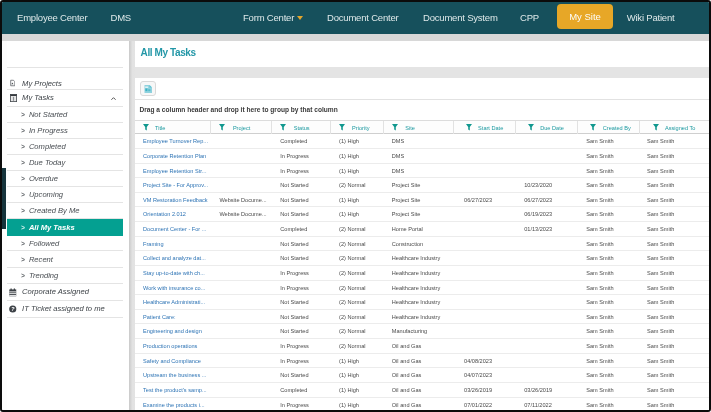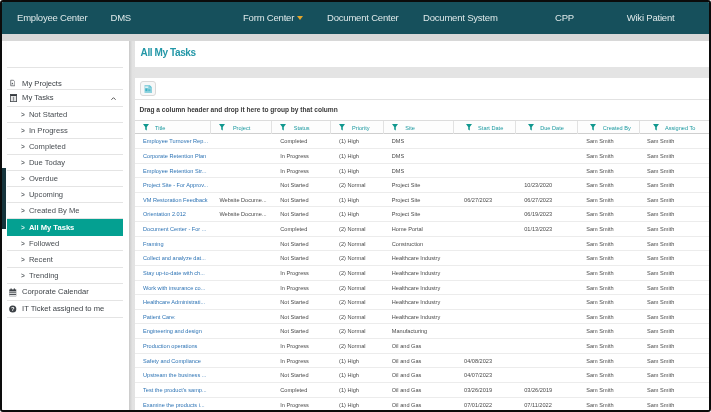--- a/index.html
+++ b/index.html
@@ -12,21 +12,21 @@
 .caret{display:inline-block;width:0;height:0;border-left:3.5px solid transparent;border-right:3.5px solid transparent;border-top:4px solid #e3a62c;vertical-align:1px;margin-left:3px;}
 .mysite{position:absolute;left:555px;top:1.5px;width:56px;height:25px;background:#e7a727;border-radius:4px;color:#fdfdfa;font-size:9.5px;line-height:25px;text-align:center;}
 
 .strip{position:absolute;left:0;top:32px;width:707px;height:7.2px;background:#d8d8d8;}
 
 .sbtrack{position:absolute;left:0;top:39.2px;width:4.5px;bottom:0;background:#fdfdfd;}
 .sbthumb{position:absolute;left:0px;top:126.8px;width:4px;height:61px;background:#16343c;}
 
 .side{position:absolute;left:4.5px;top:39.2px;width:122px;bottom:0;background:#ffffff;font-size:7.6px;color:#3d4247;}
 .side .sep0{height:26.8px;border-bottom:1px solid #e4e4e4;margin-right:5.5px;}
-.srow{position:relative;border-bottom:1px solid #e4e4e4;display:flex;align-items:center;margin-right:5.5px;}
+.srow{position:relative;border-bottom:1px solid #e4e4e4;display:flex;align-items:center;margin-right:5.5px;font-style:italic;}
 .srow.main{height:17.1px;}
 .srow.sub{height:16.1px;padding-left:14.6px;color:#484d52;}
 .srow .ic{position:absolute;left:3.2px;top:50%;margin-top:-4px;width:5.5px;height:8px;}
 .srow .txt{margin-left:15.6px;}
 .chev{position:absolute;right:7px;top:50%;margin-top:-2px;width:5px;height:5px;}
 .gt{color:#606569;margin-right:4px;font-size:6.5px;font-weight:bold;transform:scaleY(1.15);display:inline-block;}
 .srow.sub.sel{background:#04a091;color:#fff;font-weight:bold;border-bottom:none;}
 .sel .gt{color:#d9f3ef;}
 
 .divider{position:absolute;left:126.5px;top:39.2px;width:6.5px;bottom:0;background:linear-gradient(to right,#c9c9c9,#e2e2e2 55%,#e3e3e3);}
@@ -54,21 +54,22 @@
 </style>
 </head>
 <body>
 <div class="frame">
   <div class="nav">
     <span class="it" style="left:15px">Employee Center</span>
     <span class="it" style="left:108.5px">DMS</span>
     <span class="it" style="left:241px">Form Center<span class="caret"></span></span>
     <span class="it" style="left:421px">Document System</span>
     <span class="it" style="left:325px">Document Center</span>
-    <span class="it" style="left:553px">CPP</span>
+    <span class="it" style="left:518px">CPP</span>
+    <span class="mysite">My Site</span>
     <span class="it" style="left:624.7px">Wiki Patient</span>
   </div>
   <div class="strip"></div>
   <div class="sbtrack">
       <div class="sbthumb"></div>
     </div>
   <div class="side">
     <div class="sep0"></div>
     <div class="srow main" style="height:21.7px;padding-top:10px;">
       <svg class="ic" style="margin-top:0.5px" viewBox="0 0 8 9">
@@ -101,21 +102,21 @@
     <div class="srow sub" style="height:16.1px"><span class="gt">&gt;</span>Trending</div>
     <div class="srow main">
       <svg class="ic" style="width:7.5px;height:9px;left:2.6px" viewBox="0 0 8 9">
           <rect x="0.3" y="1.2" width="7.4" height="7.3" fill="#3d4247"></rect>
           <rect x="1.6" y="0.2" width="1.3" height="1.8" fill="#3d4247"></rect>
           <rect x="5.1" y="0.2" width="1.3" height="1.8" fill="#3d4247"></rect>
           <rect x="0.3" y="3.4" width="7.4" height="0.9" fill="#fff"></rect>
           <rect x="0.3" y="5.3" width="7.4" height="0.9" fill="#fff"></rect>
           <rect x="0.3" y="7.2" width="7.4" height="0.9" fill="#fff"></rect>
         </svg>
-      <span class="txt">Corporate Calendar</span>
+      <span class="txt">Corporate Assigned</span>
     </div>
     <div class="srow main">
       <svg class="ic" style="width:7.5px;height:8px;left:2.6px;margin-top:-4px" viewBox="0 0 8 8">
           <circle cx="4" cy="4" r="3.8" fill="#3d4247"></circle>
           <text x="4" y="6.2" font-size="6.2" font-weight="bold" fill="#fff" text-anchor="middle" font-family="Liberation Sans">?</text>
         </svg>
       <span class="txt">IT Ticket assigned to me</span>
     </div>
   </div>
   <div class="divider"></div>

